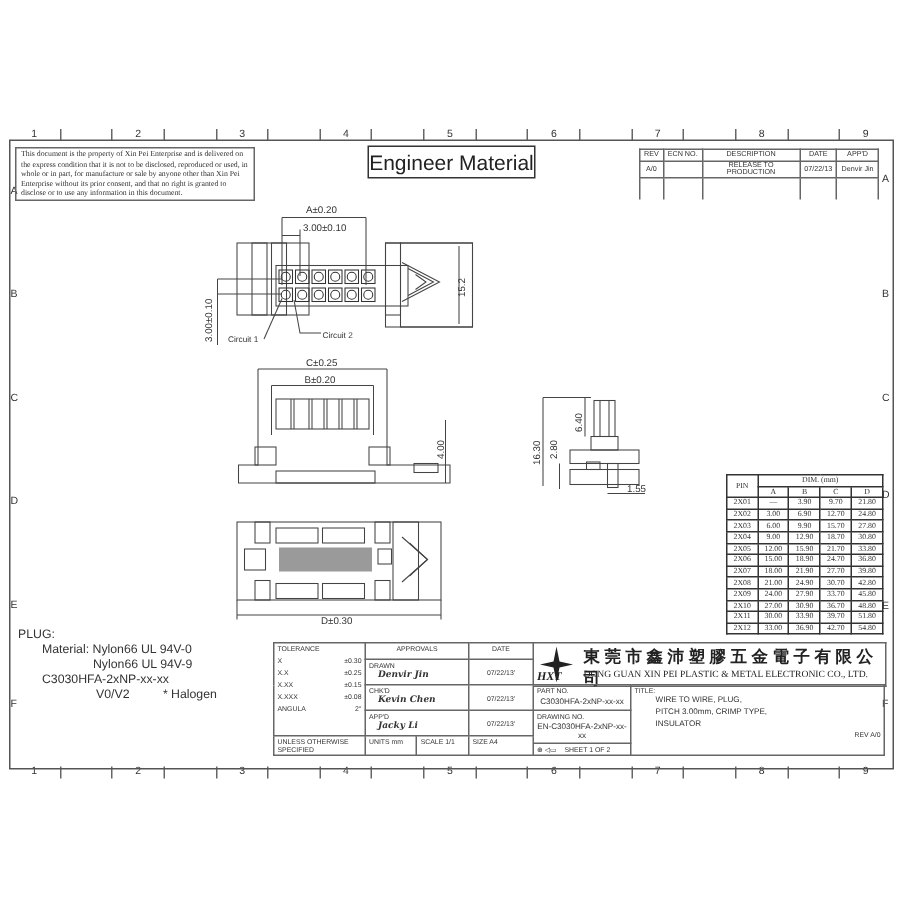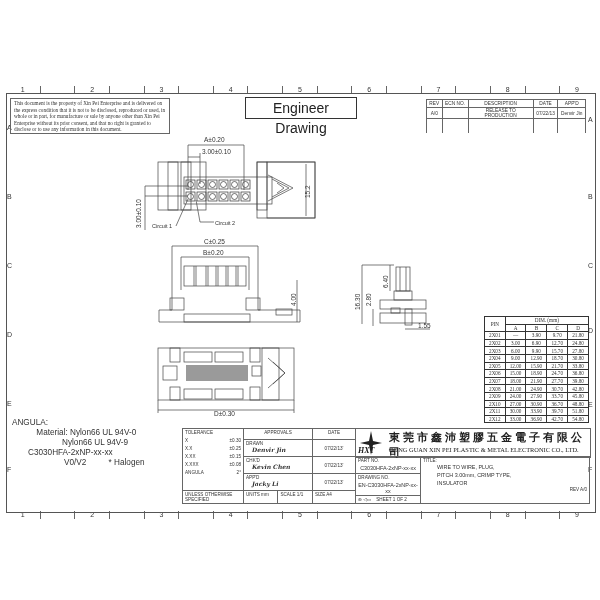--- a/index.html
+++ b/index.html
@@ -73,21 +73,21 @@
 <span class="rowlbl" style="left:7px;top:466px;">F</span>
 <span class="rowlbl" style="left:588px;top:116px;">A</span>
 <span class="rowlbl" style="left:588px;top:193px;">B</span>
 <span class="rowlbl" style="left:588px;top:262px;">C</span>
 <span class="rowlbl" style="left:588px;top:327px;">D</span>
 <span class="rowlbl" style="left:588px;top:401px;">E</span>
 <span class="rowlbl" style="left:588px;top:466px;">F</span>
 
 <div class="notice">This document is the property of Xin Pei Enterprise and is delivered on the express condition that it is not to be disclosed, reproduced or used, in whole or in part, for manufacture or sale by anyone other than Xin Pei Enterprise without its prior consent, and that no right is granted to disclose or to use any information in this document.</div>
 
-<div class="title-box">Engineer Drawing</div>
+<div class="title-box">Engineer Material</div>
 
 <table class="rev abs" style="left:426px;top:99px;width:160px;">
   <tbody>
       <tr>
     <td>REV</td>
     <td>ECN NO.</td>
     <td style="width:60px;">DESCRIPTION</td>
     <td>DATE</td>
     <td>APP'D</td>
   </tr>
@@ -340,22 +340,22 @@
         <td>2X12</td>
         <td>33.00</td>
         <td>36.90</td>
         <td>42.70</td>
         <td>54.80</td>
       </tr>
 </tbody>
   </table>
 
 <div class="notes">
-  <div>ANGULA:</div>
-  <div style="padding-left:16px;text-align:center;"><span>Material:</span> <span>Nylon66 UL 94V-0</span></div>
+  <div>PLUG:</div>
+  <div style="padding-left:16px;"><span>Material:</span> <span>Nylon66 UL 94V-0</span></div>
   <div style="padding-left:50px;">Nylon66 UL 94V-9</div>
   <div style="padding-left:16px;">C3030HFA-2xNP-xx-xx</div>
   <div style="padding-left:52px;"><span>V0/V2</span> <span style="padding-left:20px;">* Halogen</span></div>
 </div>
 
 <table class="tb abs" style="left:182px;top:428px;width:174px;">
   <tbody>
       <tr>
     <td rowspan="4" style="width:56px;">
       <div>TOLERANCE</div>

